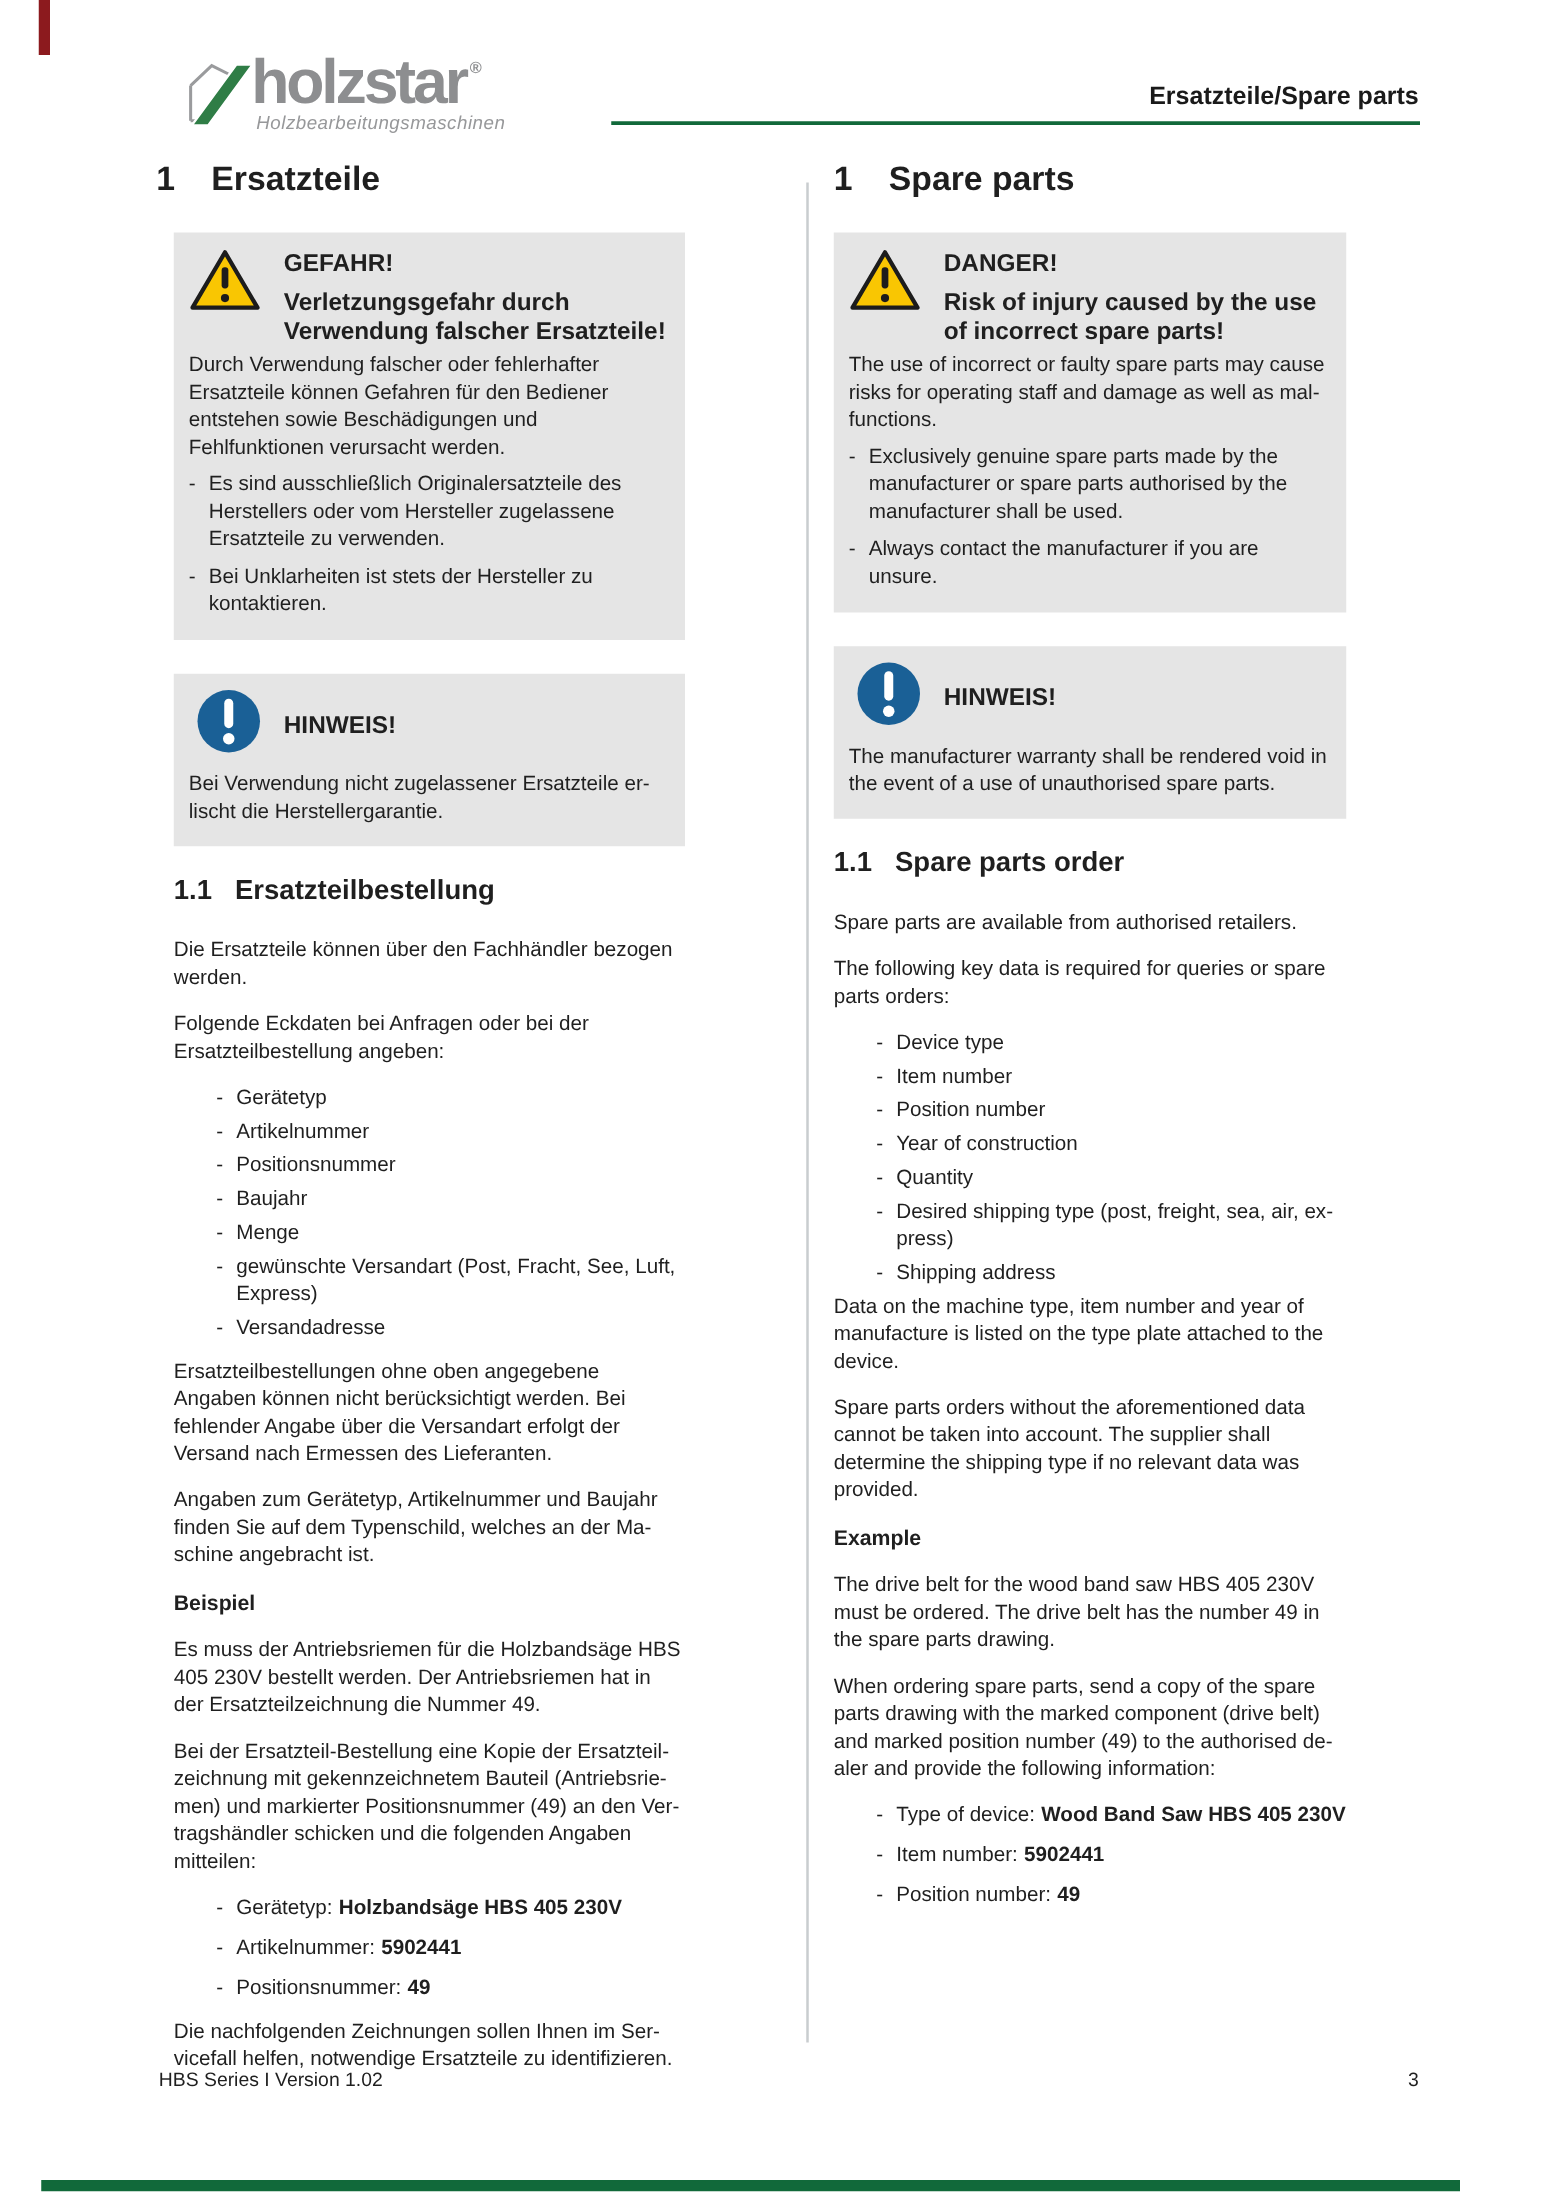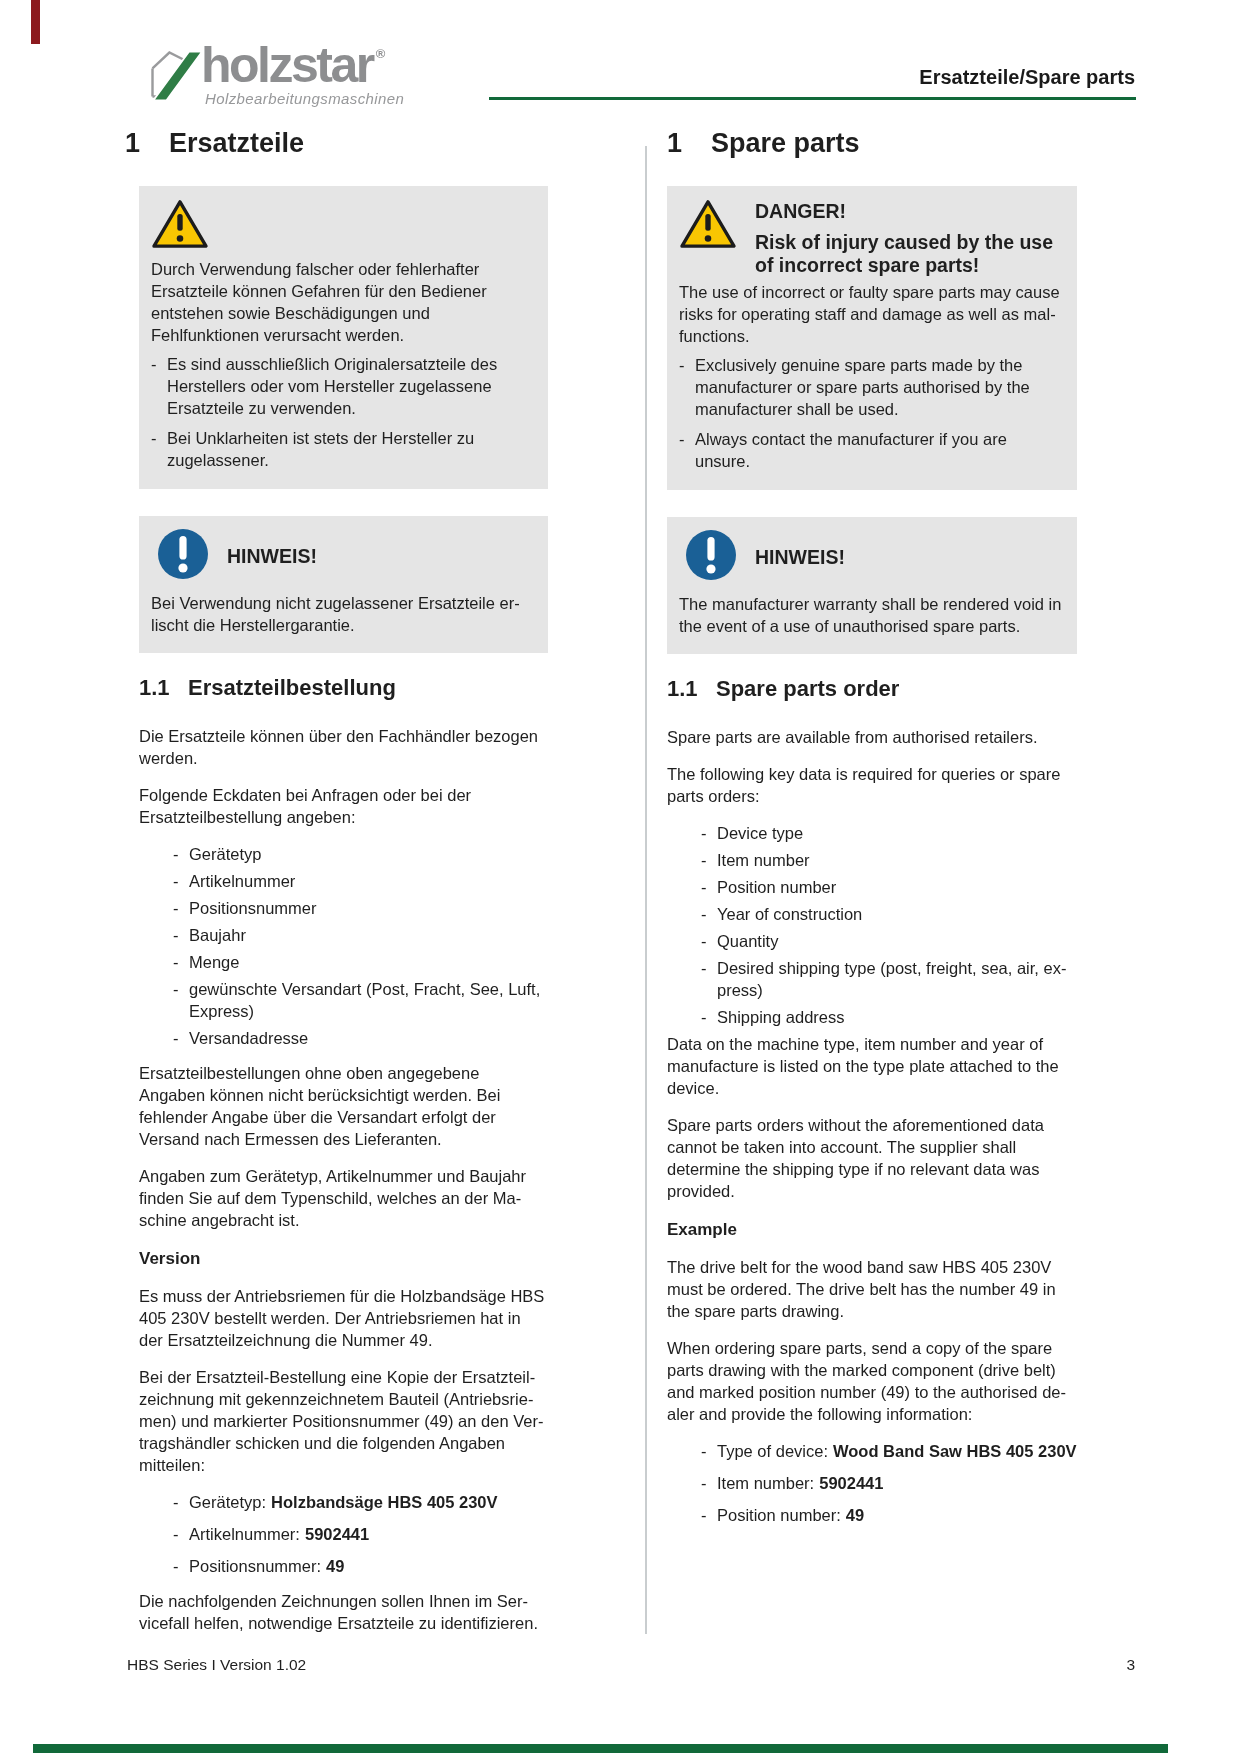--- a/index.html
+++ b/index.html
@@ -98,29 +98,33 @@
 
     <div class="alert danger">
       <div class="alert-head">
         <span class="warn-icon">
           <svg viewBox="0 0 60 54" width="58" height="52">
             <path d="M30 4 L57 50 H3 Z" fill="#f9c602" stroke="#1c1c1c" stroke-width="3.5" stroke-linejoin="round"></path>
             <rect x="27.2" y="16.5" width="5.6" height="17.5" rx="2.6" fill="#1c1c1c"></rect>
             <circle cx="30" cy="42" r="3.4" fill="#1c1c1c"></circle>
           </svg>
         </span>
+        <div>
+          <div class="alert-title">GEFAHR!</div>
+          <div class="alert-sub">Verletzungsgefahr durch Verwen­dung falscher Ersatzteile!</div>
+        </div>
       </div>
       <p class="alert-body">Durch Verwendung falscher oder fehlerhafter Ersatzteile können Gefahren für den Bediener entstehen sowie Beschädigungen und Fehlfunktionen verursacht werden.</p>
       <div class="dash-row">
         <span class="dash">-</span>
         <span>Es sind ausschließlich Originalersatzteile des Herstel­lers oder vom Hersteller zugelassene Ersatzteile zu verwenden.</span>
       </div>
       <div class="dash-row">
         <span class="dash">-</span>
-        <span>Bei Unklarheiten ist stets der Hersteller zu zugelassener.</span>
+        <span>Bei Unklarheiten ist stets der Hersteller zu kontaktieren.</span>
       </div>
     </div>
 
     <div class="alert note">
       <div class="alert-head note-head">
         <span class="note-icon">
           <svg viewBox="0 0 52 52" width="52" height="52">
             <circle cx="26" cy="26" r="25" fill="#1a6096"></circle>
             <rect x="22.4" y="8" width="7.2" height="23.5" rx="3.6" fill="#ffffff"></rect>
             <circle cx="26" cy="40" r="4.6" fill="#ffffff"></circle>
@@ -166,21 +170,21 @@
         </div>
       <div class="dash-row">
           <span class="dash">-</span>
           <span>Versandadresse</span>
         </div>
     </div>
 
     <p class="para gap">Ersatzteilbestellungen ohne oben angegebene Angaben können nicht berücksichtigt werden. Bei fehlender An­gabe über die Versandart erfolgt der Versand nach Er­messen des Lieferanten.</p>
     <p class="para">Angaben zum Gerätetyp, Artikelnummer und Baujahr finden Sie auf dem Typenschild, welches an der Ma­schine angebracht ist.</p>
 
-    <p class="example-label">Version</p>
+    <p class="example-label">Beispiel</p>
     <p class="para">Es muss der Antriebsriemen für die Holzbandsäge HBS 405 230V bestellt werden. Der Antriebsriemen hat in der Ersatzteilzeichnung die Nummer 49.</p>
     <p class="para">Bei der Ersatzteil-Bestellung eine Kopie der Ersatzteil­zeichnung mit gekennzeichnetem Bauteil (Antriebsrie­men) und markierter Positionsnummer (49) an den Ver­tragshändler schicken und die folgenden Angaben mitteilen:</p>
 
     <div class="ex-list">
       <div class="ex-item">
         <span class="dash">-</span>
         <span>Gerätetyp:</span>
         <span class="ex-val">Holzbandsäge HBS 405 230V</span>
       </div>
       <div class="ex-item">

